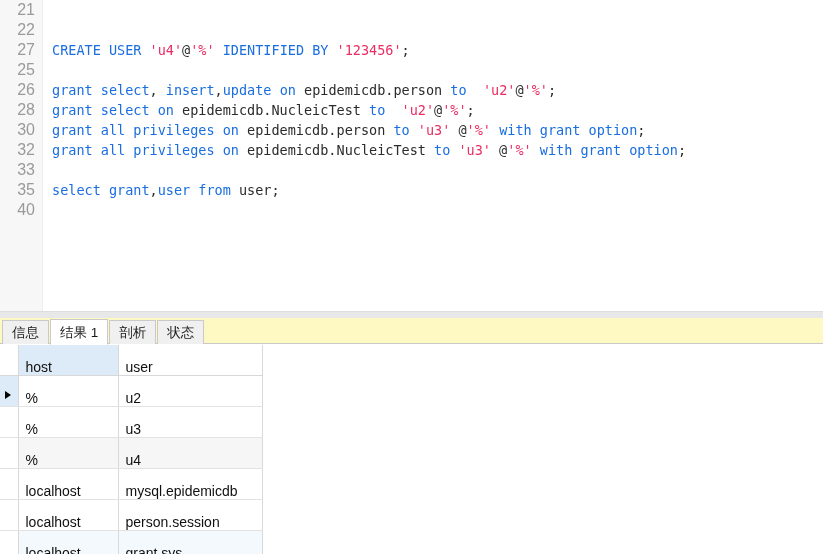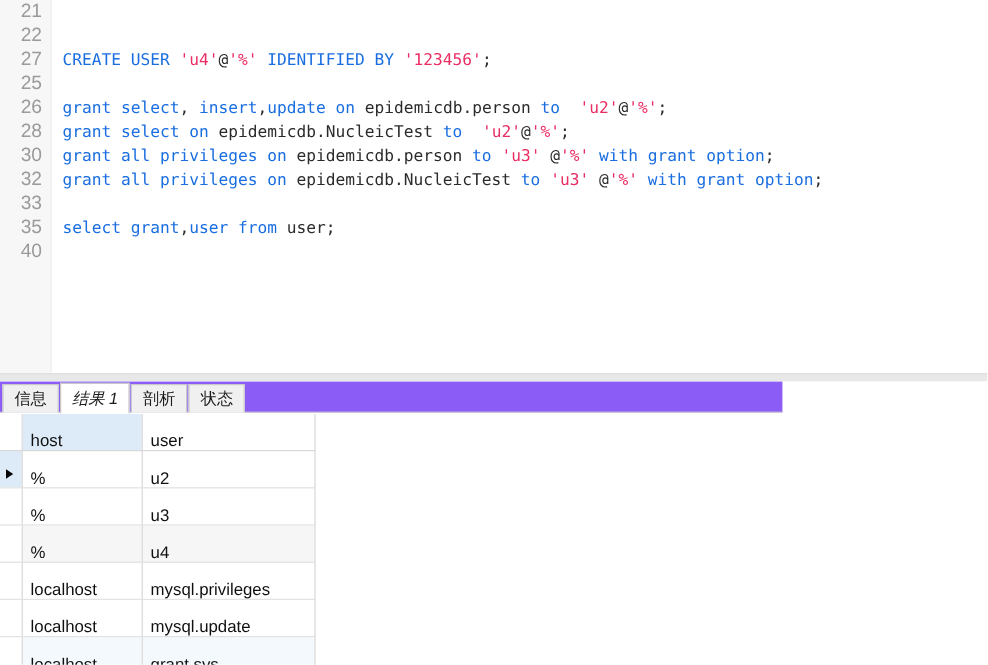--- a/index.html
+++ b/index.html
@@ -75,23 +75,23 @@
     bottom: 0;
     width: 823px;
     height: 6px;
     background: #e8e8e8;
     border-top: 1px solid #dedede;
   }
 
   
   #tabs-bar {
     position: relative;
-    width: 652px;
+    width: 823px;
     height: 26px;
-    background: #8b5cf6;
+    background: #fef9c3;
     border-bottom: 1px solid #c9c9c9;
     box-sizing: border-box;
   }
   #tabs-list {
     display: flex;
     align-items: flex-end;
     height: 26px;
     padding-left: 2px;
   }
   .tab {
@@ -109,21 +109,20 @@
     white-space: nowrap;
   }
   .tab.active {
     background: #ffffff;
     height: 26px;
     line-height: 25px;
     position: relative;
     z-index: 3;
     border-bottom: 1px solid #ffffff;
     margin-bottom: -1px;
-    font-style: italic;
   }
 
   
   #result-area {
     position: relative;
     width: 823px;
     height: 204px;
     background: #ffffff;
   }
   #grid {
@@ -225,26 +224,26 @@
           <td class="col-user">u3</td>
         </tr>
         <tr class="r-gray">
           <td class="col-marker"></td>
           <td class="col-host">%</td>
           <td class="col-user">u4</td>
         </tr>
         <tr class="r-white">
           <td class="col-marker"></td>
           <td class="col-host">localhost</td>
-          <td class="col-user">mysql.privileges</td>
+          <td class="col-user">mysql.epidemicdb</td>
         </tr>
         <tr class="r-white">
           <td class="col-marker"></td>
           <td class="col-host">localhost</td>
-          <td class="col-user">mysql.update</td>
+          <td class="col-user">person.session</td>
         </tr>
         <tr class="r-blue">
           <td class="col-marker"></td>
           <td class="col-host">localhost</td>
           <td class="col-user">grant.sys</td>
         </tr>
       </tbody>
   </table>
 
 </div>

